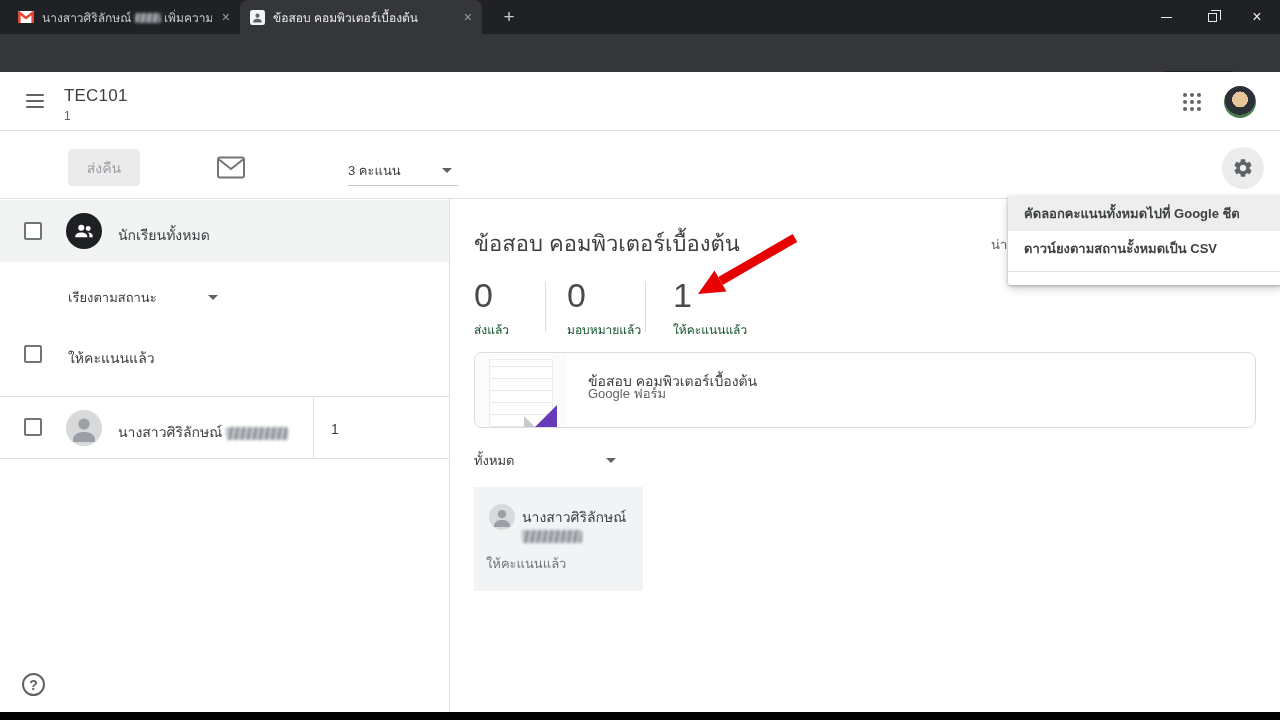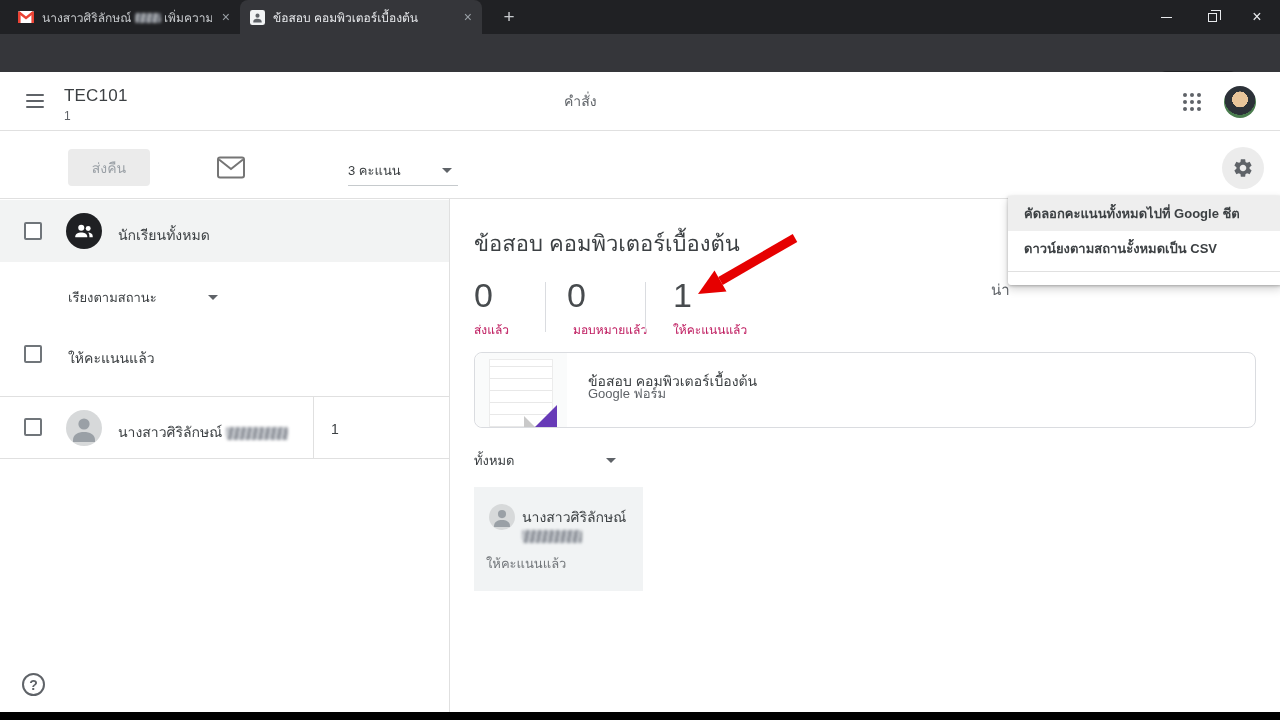--- a/index.html
+++ b/index.html
@@ -45,36 +45,36 @@
   .gc-tab-idle { color:#5f6368; }
   .gc-tab-active { color:#202124; font-weight:500; }
   .gc-tab-underline { position:absolute; left:0; bottom:0; width:100%; height:4px; background:#202124; border-radius:4px 4px 0 0; }
   .appsgrid { position:absolute; left:1183px; top:93px; width:18px; height:18px; display:grid; grid-template-columns:repeat(3,4px); grid-template-rows:repeat(3,4px); gap:3px; }
   .appsgrid i { background:#5f6368; border-radius:50%; }
   .avatar-photo { position:absolute; left:1224px; top:86px; width:32px; height:32px; border-radius:50%;
     background:radial-gradient(circle at 50% 42%, #e8c49a 0 32%, #2c3138 33% 62%, #4a7c4e 63%); }
 
   
   .actionbar { position:absolute; left:0; top:131px; width:1280px; height:68px; background:#fff; border-bottom:1px solid #e0e0e0; }
-  .btn-return { position:absolute; left:68px; top:149px; width:82px; height:37px; background:#ebebeb; border:none; border-radius:4px; font-size:14px; color:#9aa0a6; font-family:inherit; }
+  .btn-return { position:absolute; left:68px; top:149px; width:72px; height:37px; background:#ebebeb; border:none; border-radius:4px; font-size:14px; color:#9aa0a6; font-family:inherit; }
   .env-wrap { position:absolute; left:216px; top:155px; }
   .points-dd { position:absolute; left:348px; top:156px; width:110px; height:30px; border-bottom:1px solid #c6cacd; display:flex; align-items:center; }
   .points-label { font-size:13px; color:#3c4043; }
   .caret { width:0; height:0; border-left:5px solid transparent; border-right:5px solid transparent; border-top:5px solid #5f6368; }
   .points-dd .caret { margin-left:auto; margin-right:6px; }
   .gear-btn { position:absolute; left:1222px; top:147px; width:42px; height:42px; border-radius:50%; background:#ececec; display:flex; align-items:center; justify-content:center; }
 
   
   .menu { position:absolute; left:1008px; top:196px; width:274px; background:#fff; border-radius:0 0 3px 3px;
     box-shadow:0 1px 3px rgba(0,0,0,.25), 0 4px 10px rgba(0,0,0,.18); padding-bottom:8px; z-index:20;font-weight:bold; }
   .menu-item { height:35px; display:flex; align-items:center; padding:0 16px; font-size:13px; color:#3c4043; white-space:nowrap; }
   .menu-item.hover { background:#eeeeee; }
   .menu-sep { border:none; border-top:1px solid #e0e0e0; margin:5px 0; }
   .menu-item.tall { height:40px; }
-  .hidden-partial { position:absolute; left:991px; top:234px; font-size:15px; color:#5f6368; z-index:1;margin-top:44px; }
+  .hidden-partial { position:absolute; left:991px; top:234px; font-size:13px; color:#5f6368; z-index:1; }
 
   
   .sidebar { position:absolute; left:0; top:199px; width:450px; height:513px; background:#fff; border-right:1px solid #e0e0e0; }
   .row-allstudents { position:absolute; left:0; top:1px; width:449px; height:62px; background:#f2f3f3; }
   .checkbox { position:absolute; width:18px; height:18px; border:2px solid #70757a; border-radius:2px; background:#fff; }
   .circle-avatar { position:absolute; border-radius:50%; display:flex; align-items:center; justify-content:center; }
   .dark-avatar { background:#1f2023; }
   .gray-avatar { background:#d7d9da; }
   .side-label { position:absolute; font-size:14px; color:#3c4043; }
   .sort-dd { position:absolute; left:68px; top:88px; width:150px; display:flex; align-items:center; }
@@ -83,21 +83,21 @@
   .student-row { position:absolute; left:0; top:197px; width:449px; height:63px; border-top:1px solid #e0e0e0; border-bottom:1px solid #e0e0e0; }
   .row-divider { position:absolute; left:313px; top:197px; width:1px; height:63px; background:#e0e0e0; }
   .redact { display:inline-block; height:13px; border-radius:2px; vertical-align:middle;
     background:repeating-linear-gradient(100deg,#8a8f98 0 2px,#d9dce0 2px 4px,#6d727b 4px 6px); filter:blur(1.4px); opacity:.85; }
   .help-btn { position:absolute; left:22px; top:474px; width:23px; height:23px; border:2px solid #5f6368; border-radius:50%;
     color:#5f6368; font-size:14px; font-weight:bold; display:flex; align-items:center; justify-content:center; }
 
   
   .main-title { position:absolute; left:474px; top:226px; font-size:22px; color:#3c4043; }
   .stat-num { position:absolute; top:276px; font-size:34px; font-weight:400; color:#474b4e; }
-  .stat-label { position:absolute; top:320px; font-size:12px; color:#be185d; }
+  .stat-label { position:absolute; top:320px; font-size:12px; color:#14532d; }
   .stat-div { position:absolute; top:282px; width:1px; height:50px; background:#dadce0; }
   .arrow-svg { position:absolute; left:680px; top:230px; z-index:10; }
 
   .attach-card { position:absolute; left:474px; top:352px; width:782px; height:76px; border:1px solid #dadce0; border-radius:8px; background:#fff; }
   .attach-thumb { position:absolute; left:0; top:0; width:92px; height:74px; background:#fafbfb; border-radius:8px 0 0 8px; overflow:hidden; }
   .thumb-sheet { position:absolute; left:14px; top:6px; width:64px; height:80px; background:#fff; border:1px solid #ececec;
     background-image:repeating-linear-gradient(#fff 0 6px, #e8e8e8 6px 7px, #fff 7px 12px); }
   .thumb-fold { position:absolute; right:10px; bottom:0; width:0; height:0; border-left:22px solid transparent; border-bottom:22px solid #673ab7; }
   .thumb-fold-shadow { position:absolute; right:32px; bottom:0; width:0; height:0; border-right:11px solid transparent; border-bottom:11px solid #c9c9c9; }
   .attach-title { position:absolute; left:113px; top:17px; font-size:14px; color:#3c4043; }
@@ -199,23 +199,20 @@
   <div class="hamburger">
       <span></span>
       <span></span>
       <span></span>
     </div>
   <div class="course">
     <div class="course-code">TEC101</div>
     <div class="course-sec">1</div>
   </div>
   <div class="gc-tabs">
-    <div class="gc-tab gc-tab-idle">
-        <span>คำสั่ง</span>
-      </div>
   </div>
   <div class="appsgrid">
       <i></i>
       <i></i>
       <i></i>
       <i></i>
       <i></i>
       <i></i>
       <i></i>
       <i></i>
@@ -286,21 +283,21 @@
         <span>?</span>
       </div>
   </div>
 
   <div class="main-title">ข้อสอบ คอมพิวเตอร์เบื้องต้น</div>
 
   <div class="stat-num" style="left:474px;">0</div>
   <div class="stat-label" style="left:474px;">ส่งแล้ว</div>
   <div class="stat-div" style="left:545px;"></div>
   <div class="stat-num" style="left:567px;">0</div>
-  <div class="stat-label" style="left:567px;margin-left:6px;">มอบหมายแล้ว</div>
+  <div class="stat-label" style="left:567px;">มอบหมายแล้ว</div>
   <div class="stat-div" style="left:645px;"></div>
   <div class="stat-num" style="left:673px;">1</div>
   <div class="stat-label" style="left:673px;">ให้คะแนนแล้ว</div>
 
   <svg class="arrow-svg" width="125" height="75" viewBox="0 0 125 75">
     <line x1="115" y1="8" x2="40.5" y2="51" stroke="#e60000" stroke-width="9"></line>
     <polygon points="18,64 46.5,61.4 34.5,40.6" fill="#e60000"></polygon>
   </svg>
 
   <div class="attach-card">

